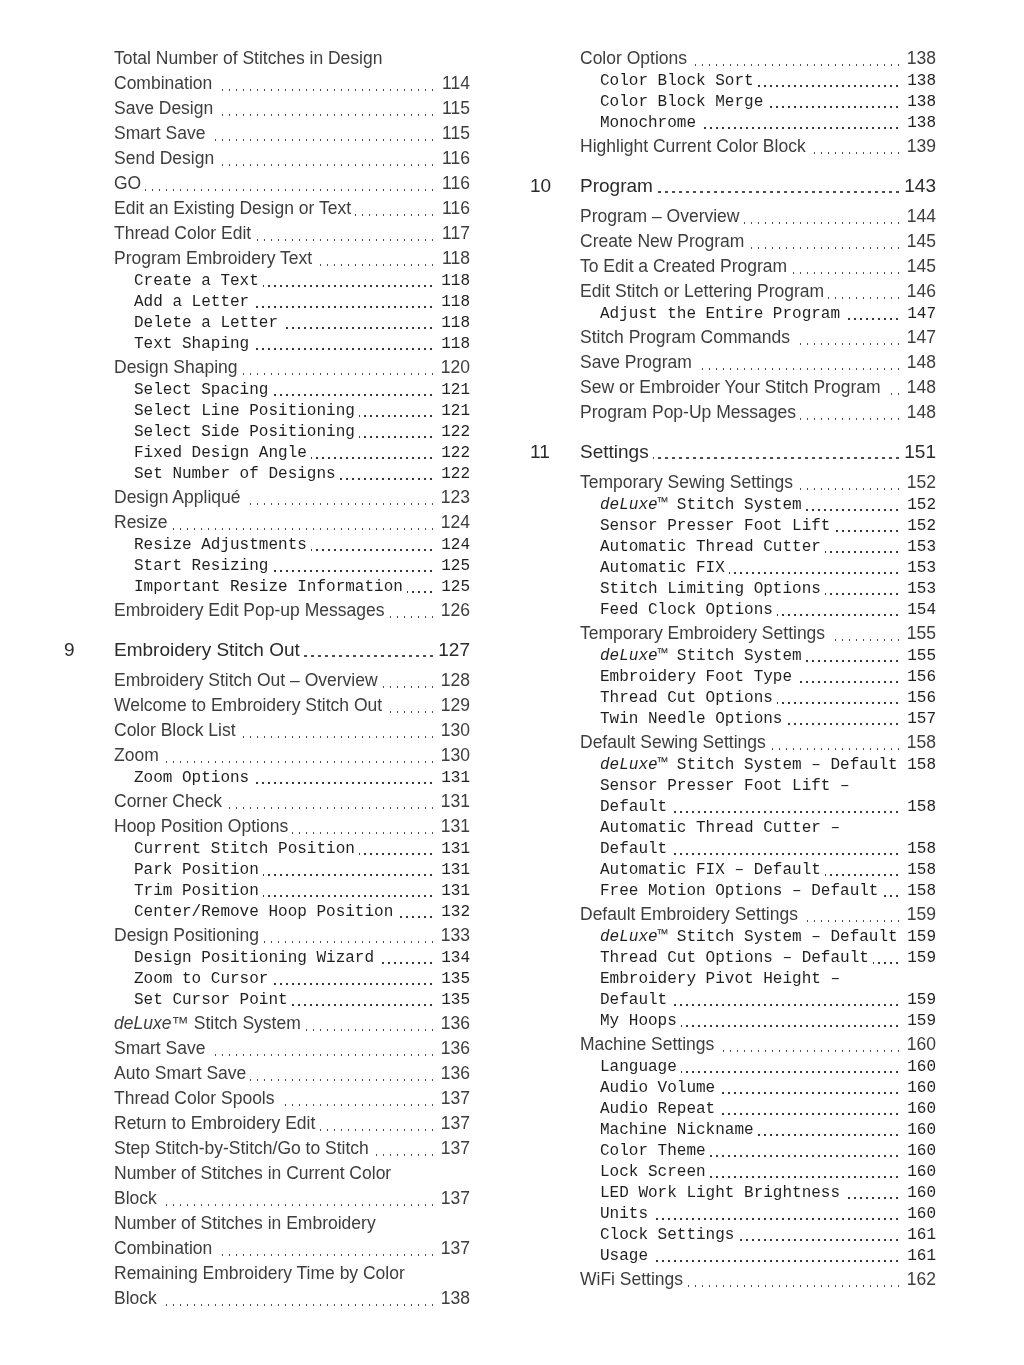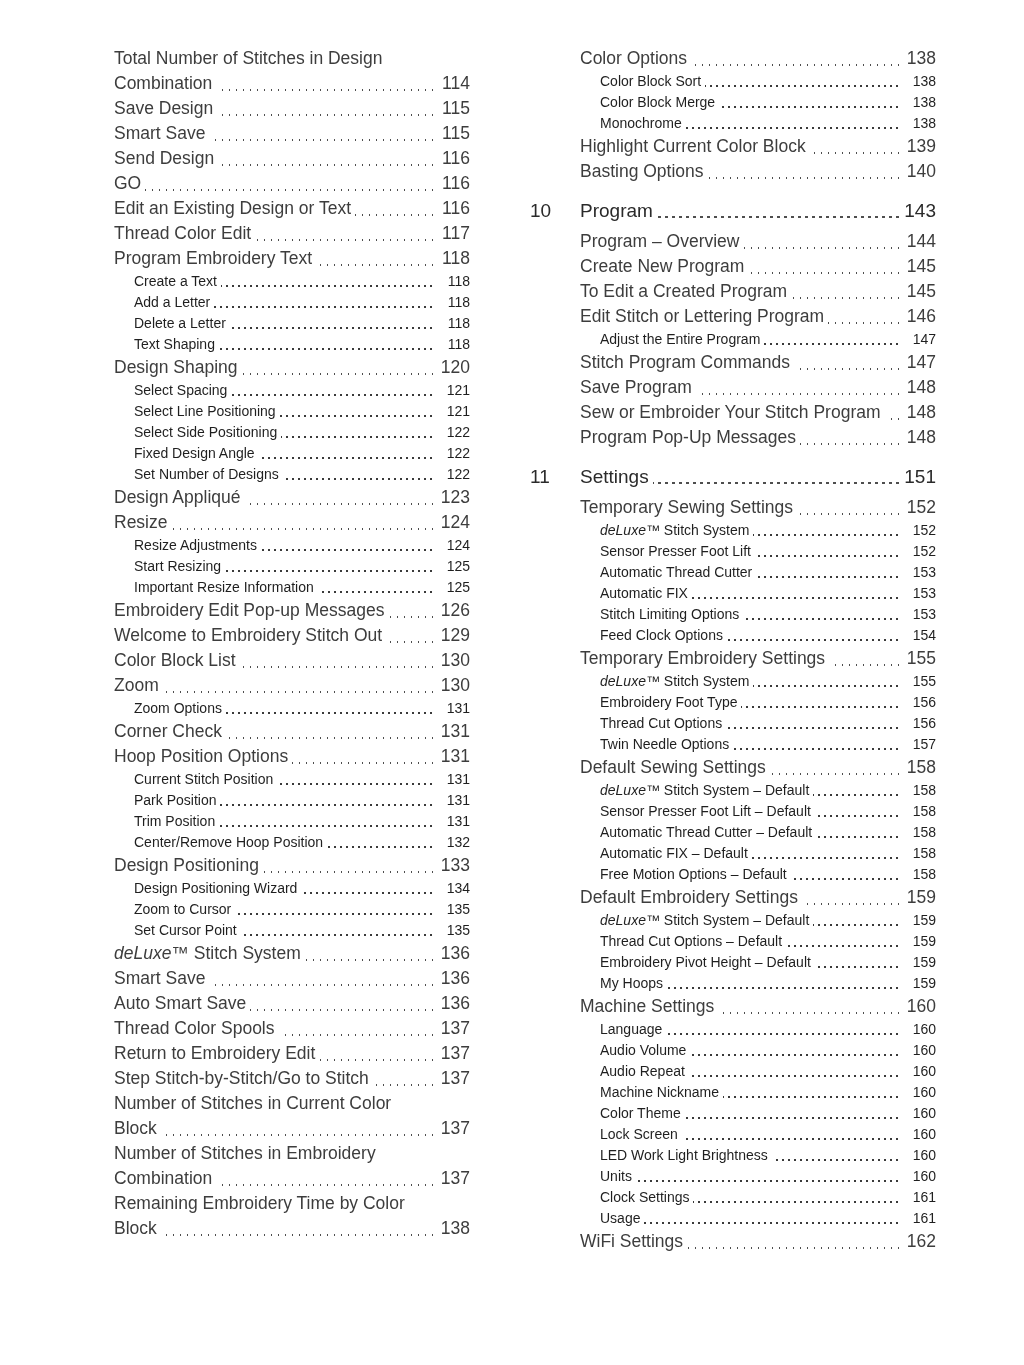--- a/index.html
+++ b/index.html
@@ -27,22 +27,22 @@
 
   .l1 {
     padding-left:50px;
     font-size:17.5px; line-height:25px; color:#3d3d3d;
     background-image:radial-gradient(circle 1.1px at 3.5px 2px, #4e4e4e 99%, rgba(0,0,0,0) 100%);
     background-size:7px 4px;
     background-position:left 0 bottom 4.5px;
   }
   .l2 {
     padding-left:70px;
-    font-family:Liberation Sans, sans-serif;
-    font-size:14px; line-height:21px; color:#1f1f1f;
+    font-family:Liberation Mono, monospace;
+    font-size:16px; line-height:21px; color:#1f1f1f;
     background-image:radial-gradient(circle 0.95px at 3px 2px, #3a3a3a 99%, rgba(0,0,0,0) 100%);
     background-size:6px 4px;
     background-position:left 0 bottom 4px;
   }
   .ch {
     font-size:19px; line-height:26px; font-weight:normal; color:#2a2a2a;
     margin:14px 0 5px 0;
     background-image:radial-gradient(circle 1.15px at 3.5px 2px, #4e4e4e 99%, rgba(0,0,0,0) 100%);
     background-size:7px 4px;
     background-position:left 0 bottom 5px;
@@ -71,20 +71,22 @@
       <div class="entry l2"><span class="lbl">Select Line Positioning</span><span class="pg">121</span></div>
       <div class="entry l2"><span class="lbl">Select Side Positioning</span><span class="pg">122</span></div>
       <div class="entry l2"><span class="lbl">Fixed Design Angle</span><span class="pg">122</span></div>
       <div class="entry l2"><span class="lbl">Set Number of Designs</span><span class="pg">122</span></div>
       <div class="entry l1"><span class="lbl">Design Appliqué</span><span class="pg">123</span></div>
       <div class="entry l1"><span class="lbl">Resize</span><span class="pg">124</span></div>
       <div class="entry l2"><span class="lbl">Resize Adjustments</span><span class="pg">124</span></div>
       <div class="entry l2"><span class="lbl">Start Resizing</span><span class="pg">125</span></div>
       <div class="entry l2"><span class="lbl">Important Resize Information</span><span class="pg">125</span></div>
       <div class="entry l1"><span class="lbl">Embroidery Edit Pop-up Messages</span><span class="pg">126</span></div>
+      <div class="entry ch"><span class="chnum">9</span><span class="lbl">Embroidery Stitch Out</span><span class="pg">127</span></div>
+      <div class="entry l1"><span class="lbl">Embroidery Stitch Out – Overview</span><span class="pg">128</span></div>
       <div class="entry l1"><span class="lbl">Welcome to Embroidery Stitch Out</span><span class="pg">129</span></div>
       <div class="entry l1"><span class="lbl">Color Block List</span><span class="pg">130</span></div>
       <div class="entry l1"><span class="lbl">Zoom</span><span class="pg">130</span></div>
       <div class="entry l2"><span class="lbl">Zoom Options</span><span class="pg">131</span></div>
       <div class="entry l1"><span class="lbl">Corner Check</span><span class="pg">131</span></div>
       <div class="entry l1"><span class="lbl">Hoop Position Options</span><span class="pg">131</span></div>
       <div class="entry l2"><span class="lbl">Current Stitch Position</span><span class="pg">131</span></div>
       <div class="entry l2"><span class="lbl">Park Position</span><span class="pg">131</span></div>
       <div class="entry l2"><span class="lbl">Trim Position</span><span class="pg">131</span></div>
       <div class="entry l2"><span class="lbl">Center/Remove Hoop Position</span><span class="pg">132</span></div>
@@ -101,21 +103,20 @@
       <div class="entry l1"><span class="lbl">Number of Stitches in Current Color Block</span><span class="pg">137</span></div>
       <div class="entry l1"><span class="lbl">Number of Stitches in Embroidery Combination</span><span class="pg">137</span></div>
       <div class="entry l1"><span class="lbl">Remaining Embroidery Time by Color Block</span><span class="pg">138</span></div>
     </div>
   <div class="col right">
       <div class="entry l1"><span class="lbl">Color Options</span><span class="pg">138</span></div>
       <div class="entry l2"><span class="lbl">Color Block Sort</span><span class="pg">138</span></div>
       <div class="entry l2"><span class="lbl">Color Block Merge</span><span class="pg">138</span></div>
       <div class="entry l2"><span class="lbl">Monochrome</span><span class="pg">138</span></div>
       <div class="entry l1"><span class="lbl">Highlight Current Color Block</span><span class="pg">139</span></div>
-      <div class="entry l1"><span class="lbl">Basting Options</span><span class="pg">140</span></div>
       <div class="entry ch"><span class="chnum">10</span><span class="lbl">Program</span><span class="pg">143</span></div>
       <div class="entry l1"><span class="lbl">Program – Overview</span><span class="pg">144</span></div>
       <div class="entry l1"><span class="lbl">Create New Program</span><span class="pg">145</span></div>
       <div class="entry l1"><span class="lbl">To Edit a Created Program</span><span class="pg">145</span></div>
       <div class="entry l1"><span class="lbl">Edit Stitch or Lettering Program</span><span class="pg">146</span></div>
       <div class="entry l2"><span class="lbl">Adjust the Entire Program</span><span class="pg">147</span></div>
       <div class="entry l1"><span class="lbl">Stitch Program Commands</span><span class="pg">147</span></div>
       <div class="entry l1"><span class="lbl">Save Program</span><span class="pg">148</span></div>
       <div class="entry l1"><span class="lbl">Sew or Embroider Your Stitch Program</span><span class="pg">148</span></div>
       <div class="entry l1"><span class="lbl">Program Pop-Up Messages</span><span class="pg">148</span></div>

